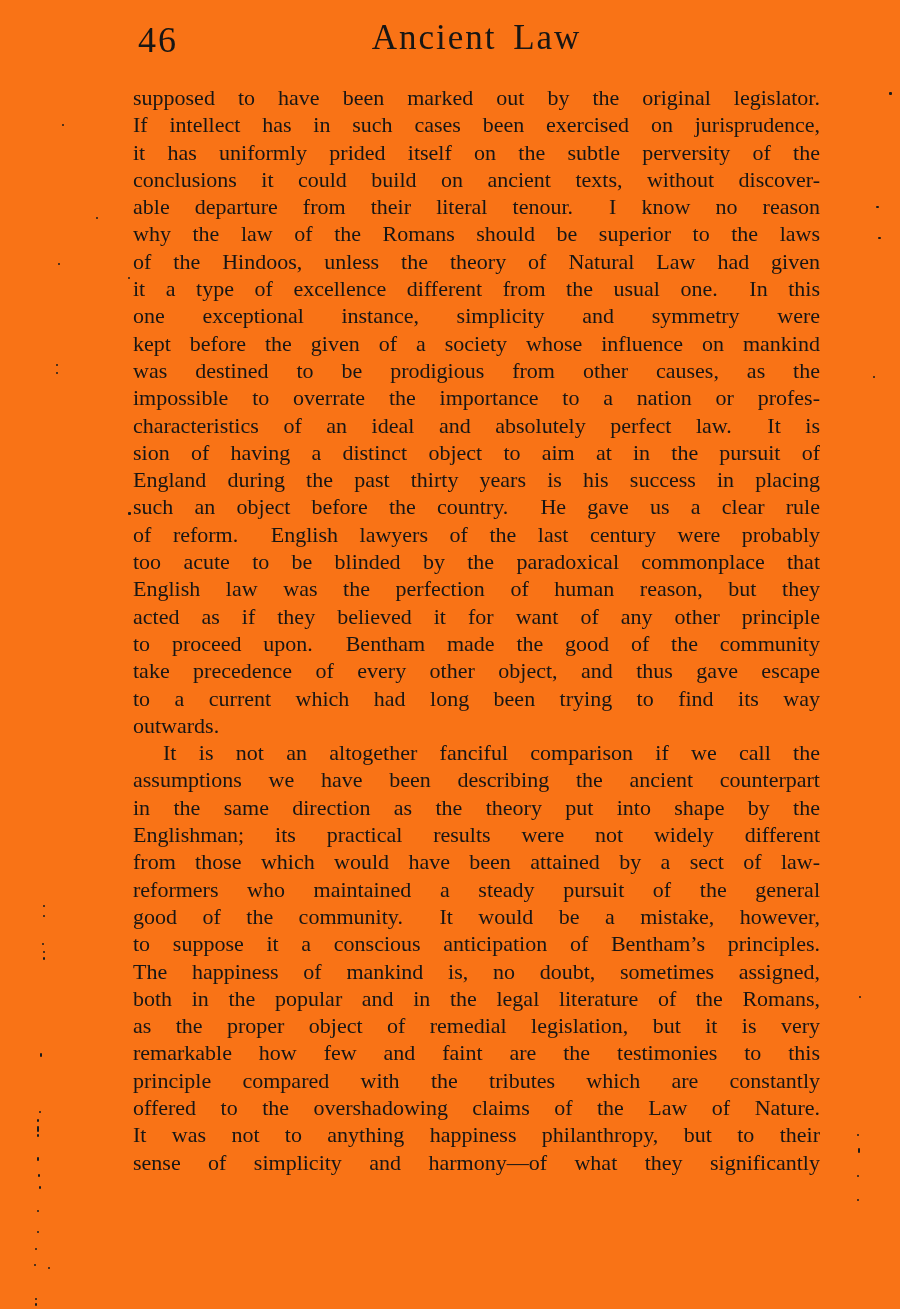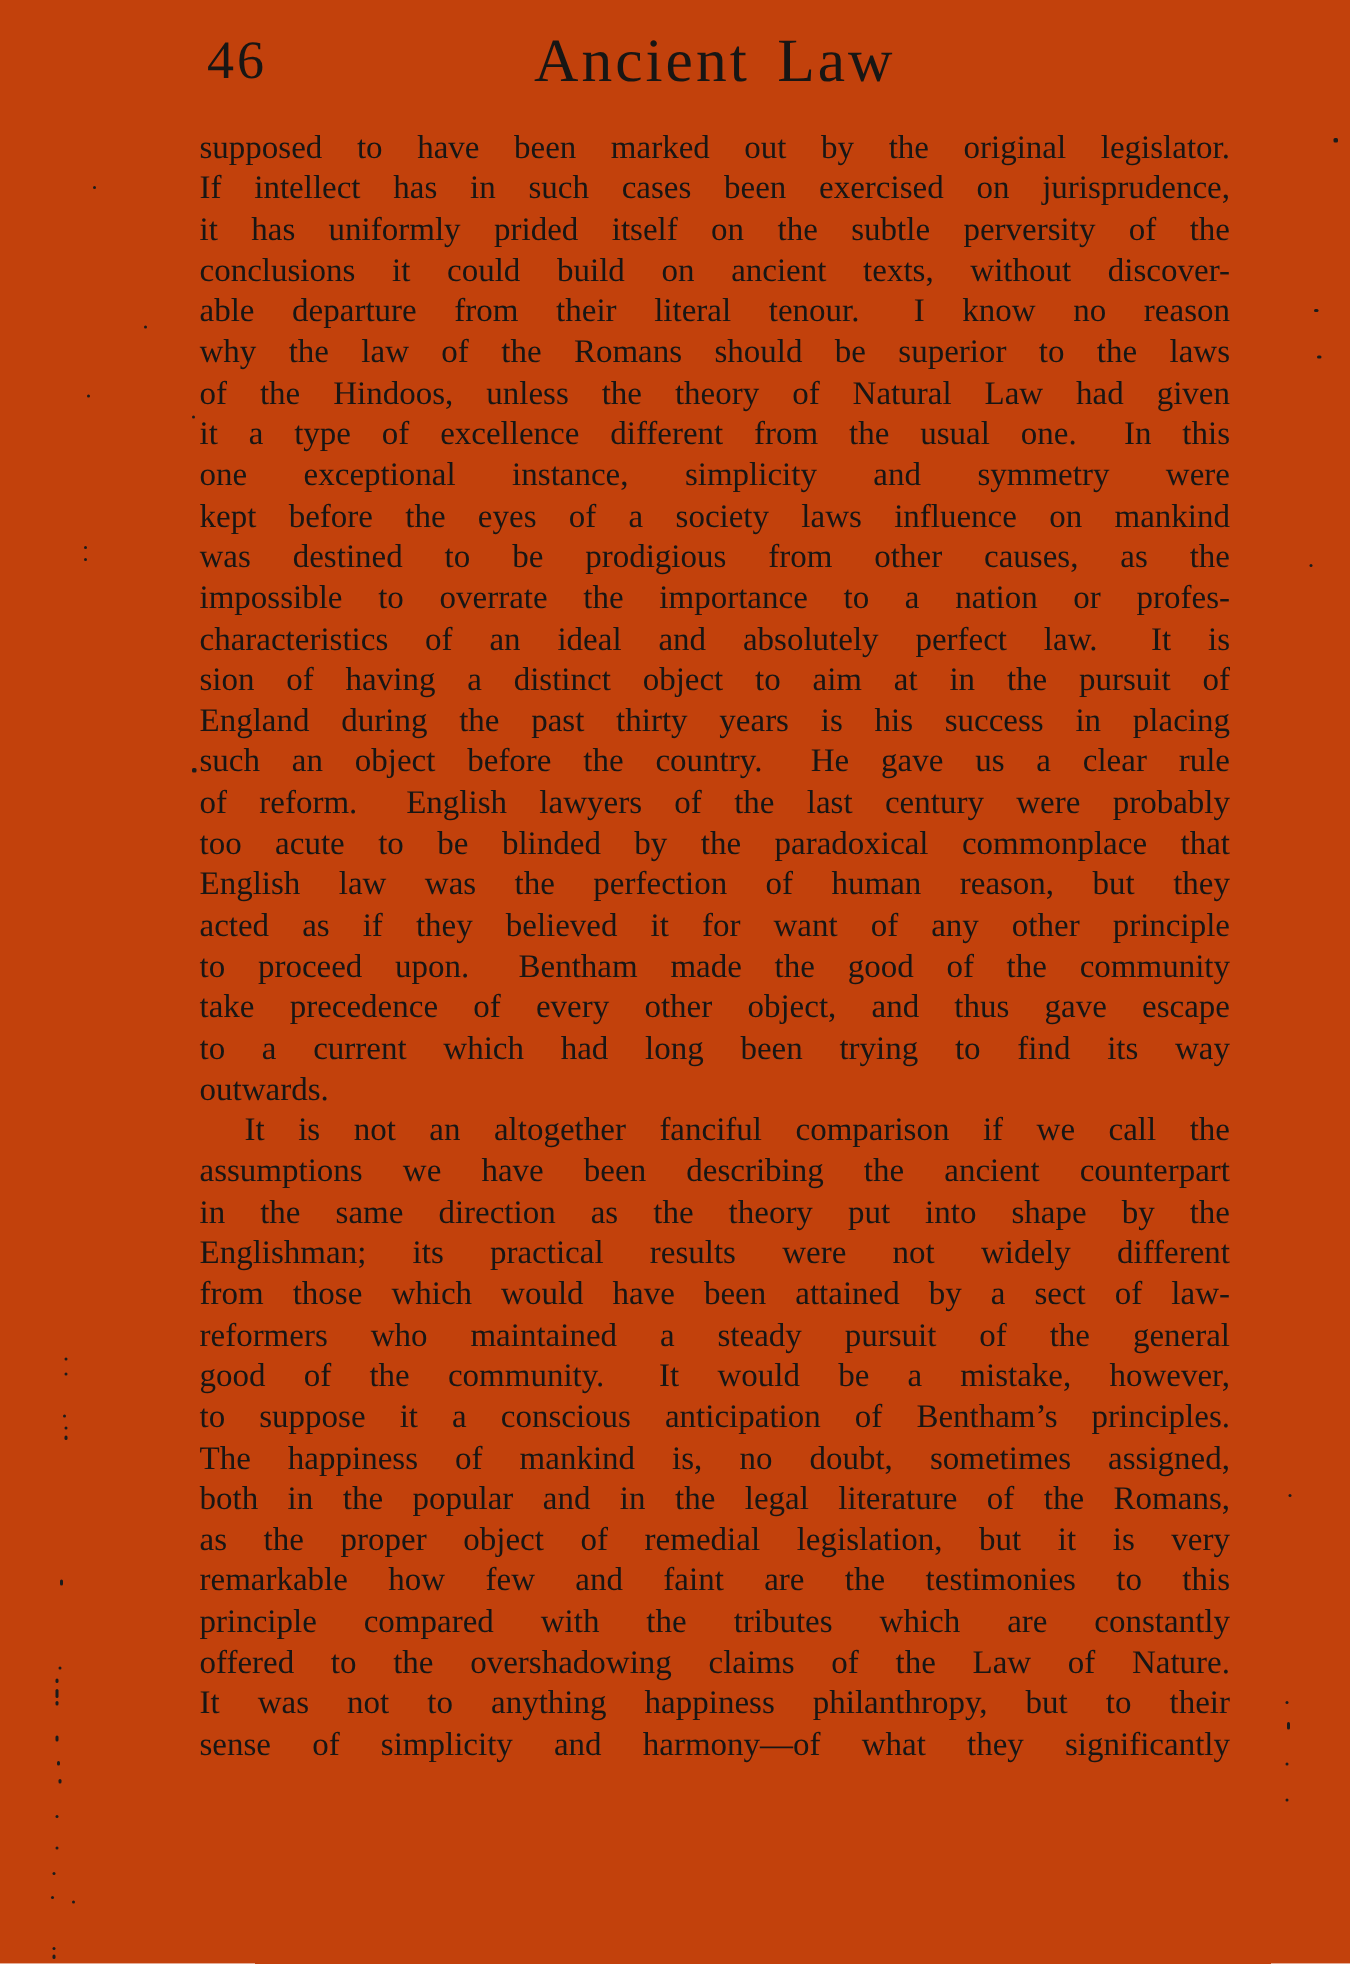--- a/index.html
+++ b/index.html
@@ -1,39 +1,39 @@
 <!DOCTYPE html>
 <html><head>
 <meta charset="utf-8">
 <style>
   html, body { margin: 0; padding: 0; background: #ffffff; }
   .page {
     position: relative;
     width: 900px;
     height: 1309px;
-    background: #c2410c;
+    background: #f97316;
     font-family: "Liberation Serif", serif;
     color: #181614;
     overflow: hidden;
   }
   .page-number {
     position: absolute;
     left: 138px;
     top: 22px;
     font-size: 36px;
     line-height: 1;
     letter-spacing: 2px;
   }
   .running-title {
     position: absolute;
     left: 133px;
     top: 20px;
     width: 687px;
     text-align: center;
-    font-size: 41px;
+    font-size: 35px;
     line-height: 1;
     letter-spacing: 2px;
     word-spacing: 6px;
   }
   .text-block {
     position: absolute;
     left: 133px;
     top: 84px;
     width: 687px;
   }
@@ -63,21 +63,21 @@
   <div class="text-block">
       <div class="line">supposed to have been marked out by the original legislator.</div>
       <div class="line">If intellect has in such cases been exercised on jurisprudence,</div>
       <div class="line">it has uniformly prided itself on the subtle perversity of the</div>
       <div class="line">conclusions it could build on ancient texts, without discover-</div>
       <div class="line">able departure from their literal tenour.  I know no reason</div>
       <div class="line">why the law of the Romans should be superior to the laws</div>
       <div class="line">of the Hindoos, unless the theory of Natural Law had given</div>
       <div class="line">it a type of excellence different from the usual one.  In this</div>
       <div class="line">one exceptional instance, simplicity and symmetry were</div>
-      <div class="line">kept before the eyes of a society laws influence on mankind</div>
+      <div class="line">kept before the given of a society whose influence on mankind</div>
       <div class="line">was destined to be prodigious from other causes, as the</div>
       <div class="line">impossible to overrate the importance to a nation or profes-</div>
       <div class="line">characteristics of an ideal and absolutely perfect law.  It is</div>
       <div class="line">sion of having a distinct object to aim at in the pursuit of</div>
       <div class="line">England during the past thirty years is his success in placing</div>
       <div class="line">such an object before the country.  He gave us a clear rule</div>
       <div class="line">of reform.  English lawyers of the last century were probably</div>
       <div class="line">too acute to be blinded by the paradoxical commonplace that</div>
       <div class="line">English law was the perfection of human reason, but they</div>
       <div class="line">acted as if they believed it for want of any other principle</div>

